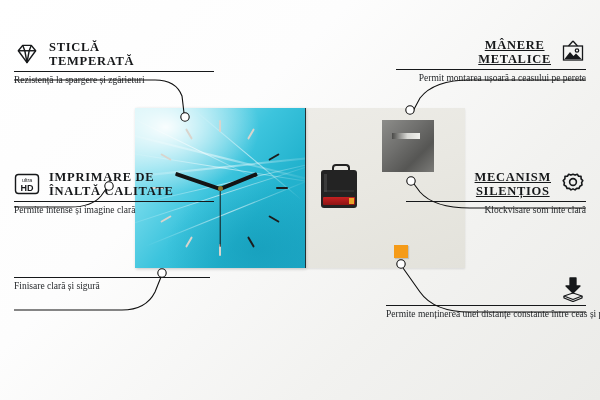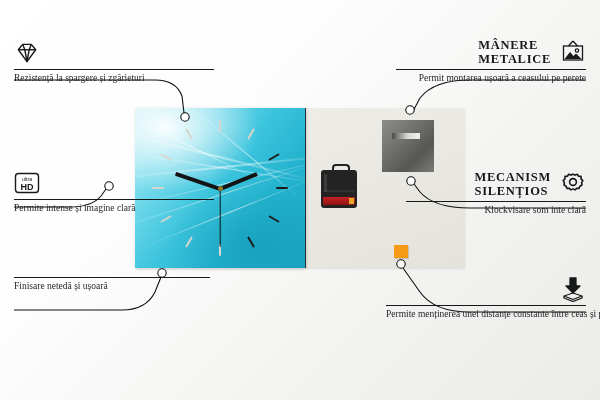--- a/index.html
+++ b/index.html
@@ -189,21 +189,21 @@
   .title.two-line { white-space: pre-line; }
 
   
   #c-sticla    { left: 14px;  top: 40px;  width: 200px; }
   #c-print     { left: 14px;  top: 170px; width: 200px; }
   #c-margini   { left: 14px;  top: 274px; width: 196px; }
   #c-manere    { right: 14px; top: 38px;  width: 190px; }
   #c-mecanism  { right: 14px; top: 170px; width: 180px; }
   #c-distantier{ right: 14px; top: 276px; width: 200px; }
 
-  #c-manere .title, #c-mecanism .title, #c-distantier .title { text-align: left; }
+  #c-manere .title, #c-mecanism .title, #c-distantier .title { text-align: center; text-decoration: underline; }
 
   
   #wires {
     position: absolute;
     left: 0; top: 0;
     width: 600px; height: 400px;
     pointer-events: none;
   }
   #wires path {
     fill: none;
@@ -271,44 +271,48 @@
   <div class="callout" id="c-sticla">
     <div class="head">
       <span class="ico">
         <svg viewBox="0 0 24 24" stroke="currentColor" stroke-width="1.3" fill="none" stroke-linejoin="round">
           <path d="M4 9 L8 4 H16 L20 9 L12 20 Z"></path>
           <path d="M4 9 H20"></path>
             <path d="M8 4 L10 9 L12 20"></path>
             <path d="M16 4 L14 9 L12 20"></path>
         </svg>
       </span>
+      <div class="title two-line">STICLĂ
+TEMPERATĂ</div>
     </div>
     <div class="rule"></div>
     <div class="sub">Rezistență la spargere
 și zgârieturi</div>
   </div>
 
   <div class="callout" id="c-print">
     <div class="head">
       <span class="ico">
         <svg viewBox="0 0 26 26">
           <rect x="1.5" y="3.5" width="23" height="19" rx="3" fill="none" stroke="currentColor" stroke-width="1.4"></rect>
           <text x="13" y="11" text-anchor="middle" font-family="Liberation Sans, sans-serif" font-size="5.2" fill="currentColor">ultra</text>
           <text x="13" y="19.5" text-anchor="middle" font-family="Liberation Sans, sans-serif" font-size="9" font-weight="bold" fill="currentColor">HD</text>
         </svg>
       </span>
+      <div class="title two-line">IMPRIMARE DE
+ÎNALTĂ CALITATE</div>
     </div>
     <div class="rule"></div>
     <div class="sub">Permite intense
 și imagine clară</div>
   </div>
 
   <div class="callout" id="c-margini">
     <div class="rule"></div>
-    <div class="sub">Finisare netedă și ușoară</div>
+    <div class="sub">Finisare clară și sigură</div>
   </div>
 
   <div class="callout" id="c-manere">
     <div class="head right">
       <div class="title two-line">MÂNERE
 METALICE</div>
       <span class="ico">
         <svg viewBox="0 0 26 26" stroke="currentColor" fill="none" stroke-width="1.3">
           <path d="M13 2 L8.5 7 M13 2 L17.5 7"></path>
           <rect x="3.5" y="7" width="19" height="14"></rect>

